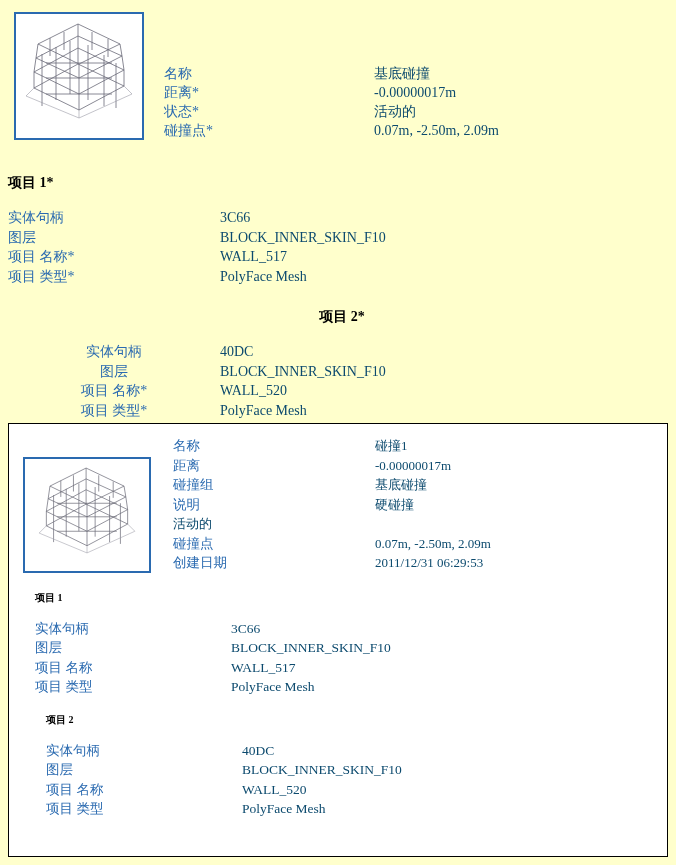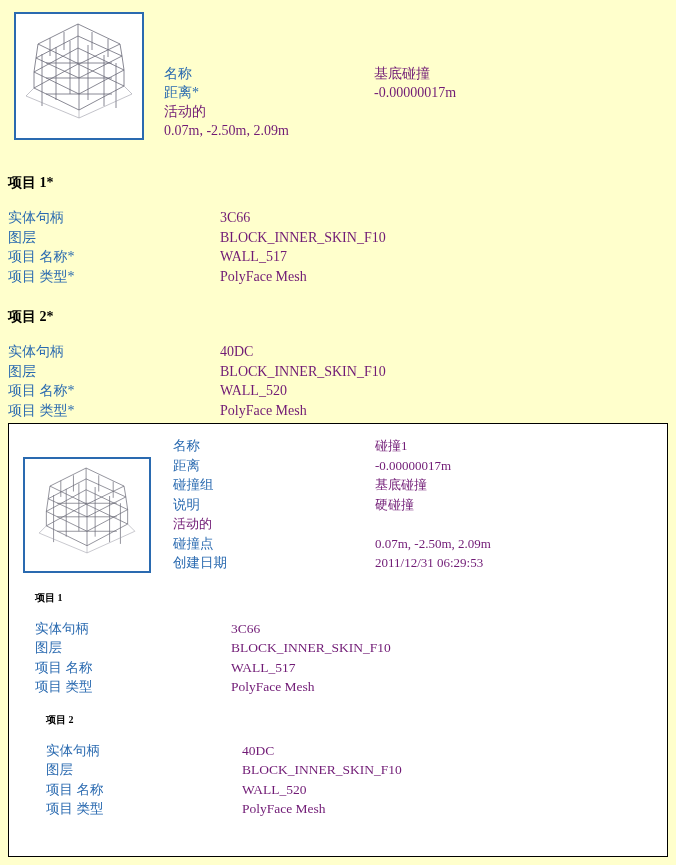--- a/index.html
+++ b/index.html
@@ -24,21 +24,21 @@
     box-sizing: border-box;
     position: relative;
     overflow: hidden;
   }
   .thumb svg { display: block; }
 
   .label {
     color: #2a6ab0;
   }
   .value {
-    color: #701a75;
+    color: #0c4a6e;
   }
   .section-title {
     font-weight: bold;
     color: #000000;
   }
 
   
   .top-report {
     position: relative;
     padding: 0;
@@ -146,23 +146,25 @@
     <div class="top-fields">
       <div class="fieldrow">
         <span class="label">名称</span>
         <span class="value">基底碰撞</span>
       </div>
       <div class="fieldrow">
         <span class="label">距离*</span>
         <span class="value">-0.00000017m</span>
       </div>
       <div class="fieldrow">
+        <span class="label">状态*</span>
         <span class="value">活动的</span>
       </div>
       <div class="fieldrow">
+        <span class="label">碰撞点*</span>
         <span class="value">0.07m, -2.50m, 2.09m</span>
       </div>
     </div>
   </div>
 
   <div class="top-section" style="margin-top:34px;">
     <div class="section-title">项目  1*</div>
     <div class="fieldrow">
       <span class="label">实体句柄</span>
       <span class="value">3C66</span>
@@ -174,21 +176,21 @@
     <div class="fieldrow">
       <span class="label">项目  名称*</span>
       <span class="value">WALL_517</span>
     </div>
     <div class="fieldrow">
       <span class="label">项目  类型*</span>
       <span class="value">PolyFace Mesh</span>
     </div>
   </div>
 
-  <div class="top-section" style="margin-top:22px;">
+  <div class="top-section" style="margin-top:22px;text-align:center;">
     <div class="section-title">项目  2*</div>
     <div class="fieldrow">
       <span class="label">实体句柄</span>
       <span class="value">40DC</span>
     </div>
     <div class="fieldrow">
       <span class="label">图层</span>
       <span class="value">BLOCK_INNER_SKIN_F10</span>
     </div>
     <div class="fieldrow">

